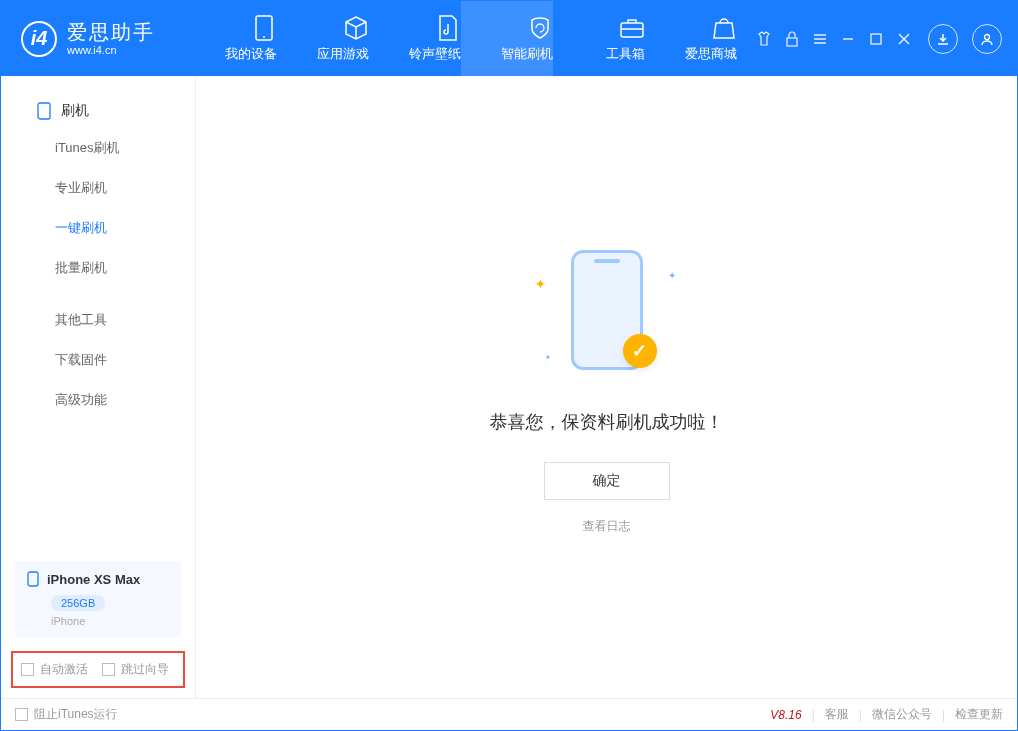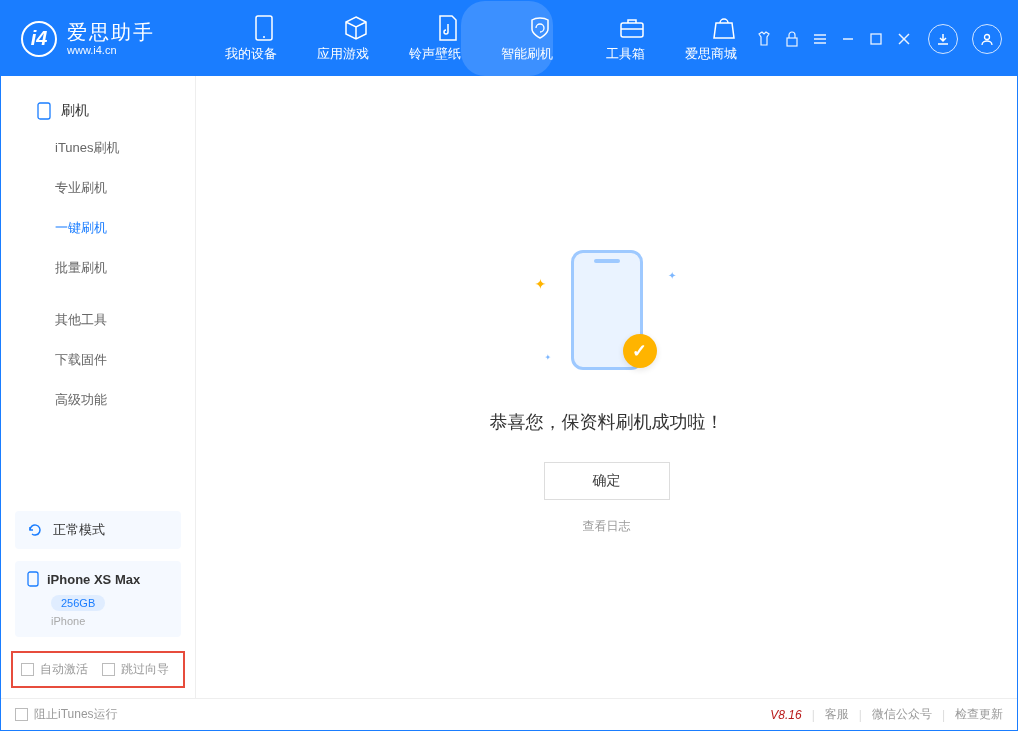--- a/index.html
+++ b/index.html
@@ -6,21 +6,21 @@
 body { background: #f0f0f0; display: flex; align-items: center; justify-content: center; height: 100vh; }
 .window { width: 1018px; height: 731px; background: #fff; border: 1px solid #1a7dff; display: flex; flex-direction: column; position: relative; }
 .titlebar { height: 75px; background: linear-gradient(to right, #1a7dff, #1a7dff); display: flex; align-items: center; color: #fff; padding: 0 15px 0 20px; }
 .logo { display: flex; align-items: center; gap: 10px; margin-right: 30px; }
 .logo-icon { width: 36px; height: 36px; border: 2.5px solid #fff; border-radius: 50%; display: flex; align-items: center; justify-content: center; font-weight: bold; font-size: 20px; font-style: italic; }
 .logo-text { display: flex; flex-direction: column; line-height: 1.2; }
 .logo-text .title { font-size: 20px; font-weight: 500; letter-spacing: 2px; }
 .logo-text .sub { font-size: 11px; opacity: 0.95; }
 .nav { display: flex; gap: 0; }
 .nav-item { width: 92px; height: 75px; display: flex; flex-direction: column; align-items: flex-end; justify-content: center; gap: 4px; font-size: 13px; cursor: pointer; }
-.nav-item.active { background: rgba(255,255,255,0.15); border-radius: 24px; }
+.nav-item.active { background: rgba(255,255,255,0.15); }
 .nav-item .nicon { width: 26px; height: 26px; display: flex; align-items: center; justify-content: center; }
 .win-controls { margin-left: auto; display: flex; align-items: center; gap: 8px; }
 .win-controls .wc { width: 20px; height: 20px; display: flex; align-items: center; justify-content: center; cursor: pointer; opacity: 0.9; }
 .round-btn { width: 30px; height: 30px; border: 1.5px solid rgba(255,255,255,0.8); border-radius: 50%; display: flex; align-items: center; justify-content: center; margin-left: 6px; cursor: pointer; }
 .body { flex: 1; display: flex; overflow: hidden; }
 .sidebar { width: 195px; border-right: 1px solid #eee; display: flex; flex-direction: column; padding-top: 18px; }
 .side-section { margin-bottom: 12px; }
 .side-header { display: flex; align-items: center; gap: 10px; padding: 8px 36px; font-size: 14px; color: #333; }
 .side-items { padding-left: 54px; }
 .side-item { padding: 11px 0; font-size: 13px; color: #666; cursor: pointer; }
@@ -192,29 +192,20 @@
         </div>
       </div>
       <div class="side-section">
         <div class="side-items">
           <div class="side-item">其他工具</div>
           <div class="side-item">下载固件</div>
           <div class="side-item">高级功能</div>
         </div>
       </div>
       <div class="side-spacer"></div>
-      <div class="side-status">
-        <span>
-            <svg width="16" height="16" viewBox="0 0 16 16">
-              <path d="M3 8 A5 5 0 1 1 5 12" fill="none" stroke="#1a7dff" stroke-width="1.5"></path>
-              <path d="M3 5 L3 8 L6 8" fill="none" stroke="#1a7dff" stroke-width="1.5"></path>
-            </svg>
-          </span>
-        <span>正常模式</span>
-      </div>
       <div class="side-device">
         <div class="dname">
           <span>
               <svg width="12" height="16" viewBox="0 0 12 16">
                 <rect x="1" y="1" width="10" height="14" rx="2" fill="none" stroke="#1a7dff" stroke-width="1.3"></rect>
               </svg>
             </span>
           <span>iPhone XS Max</span>
         </div>
         <div class="dcap"><span>256GB</span></div>

